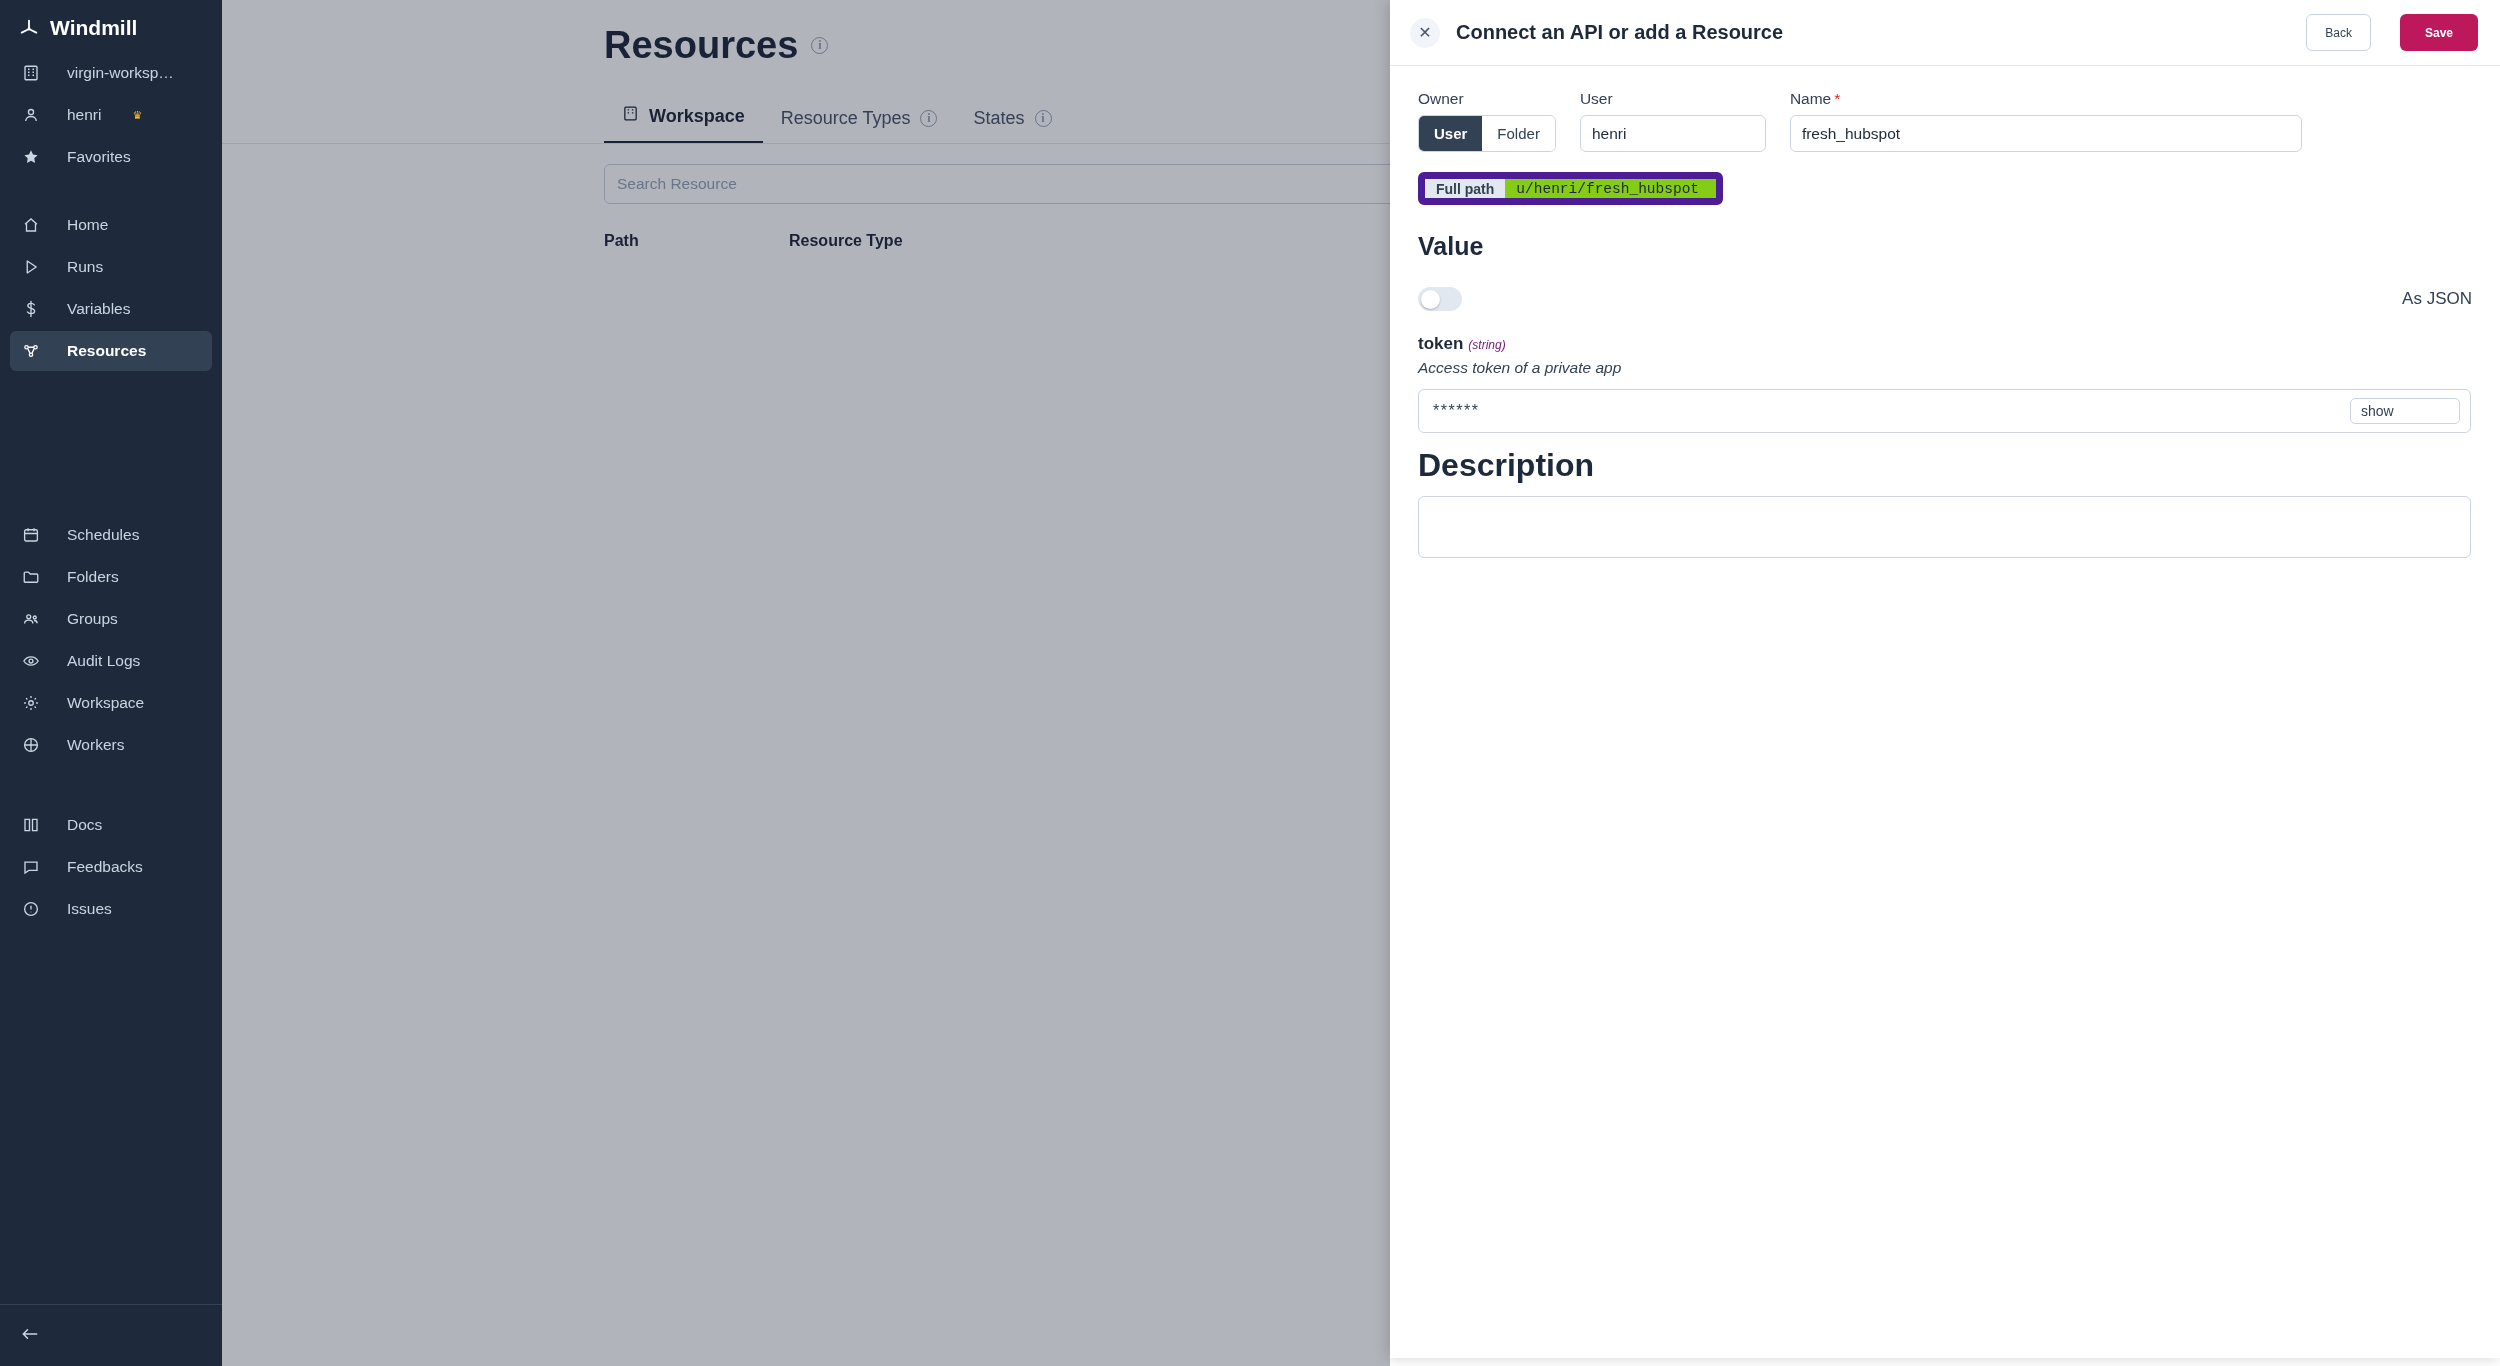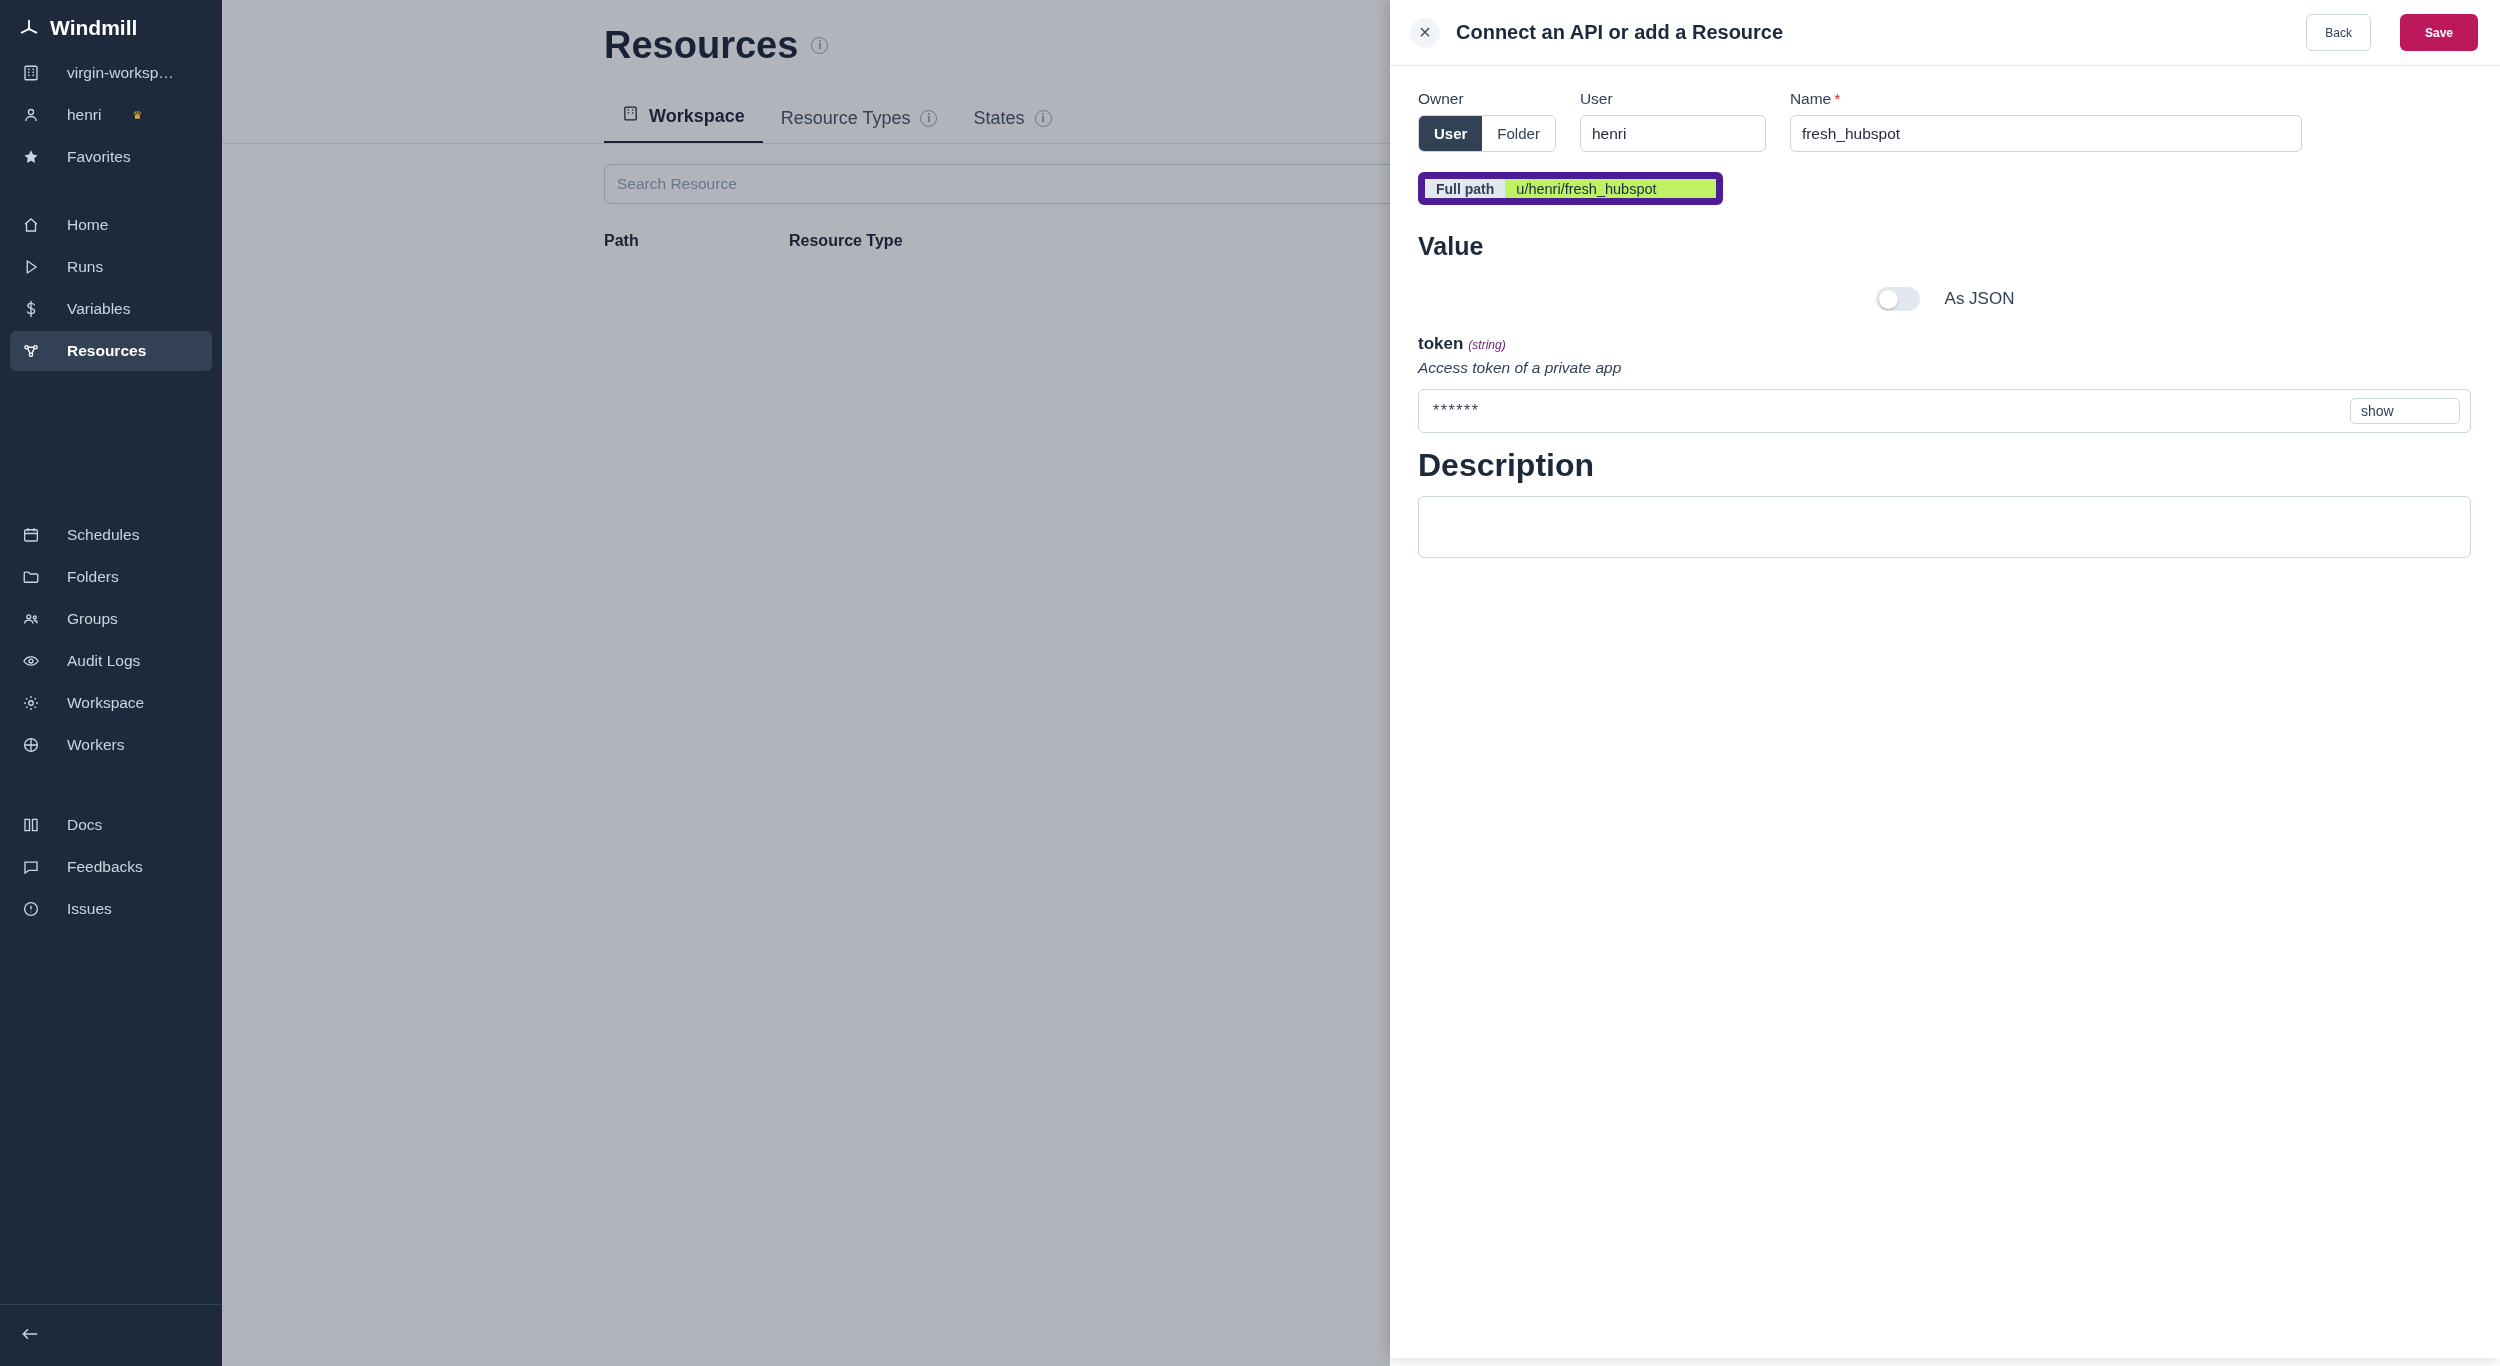--- a/index.html
+++ b/index.html
@@ -275,37 +275,37 @@
     color: #334155;
     font-size: 14px;
     font-weight: 600;
     display: flex; align-items: center;
     padding: 0 11px;
   }
   .fullpath-val {
     flex: 1 1 auto;
     display: flex; align-items: center;
     padding: 0 11px;
-    font-family: Liberation Sans, sans-serif;
+    font-family: Liberation Mono, monospace;
     font-size: 14.5px;
     color: #1e293b;
-    background: #bef264;
+    background: #84cc16;
   }
 
   .section-title {
     font-size: 25px;
     font-weight: 700;
     color: #1e293b;
     margin: 27px 0 0 0;
   }
 
   .asjson-row {
     display: flex;
     align-items: center;
-    justify-content: center;
+    justify-content: space-between;
     gap: 25px;
     margin-top: 26px;
   }
   .toggle {
     width: 44px; height: 24px;
     border-radius: 12px;
     background: #e2e8f0;
     position: relative;
     flex: 0 0 44px;
   }

